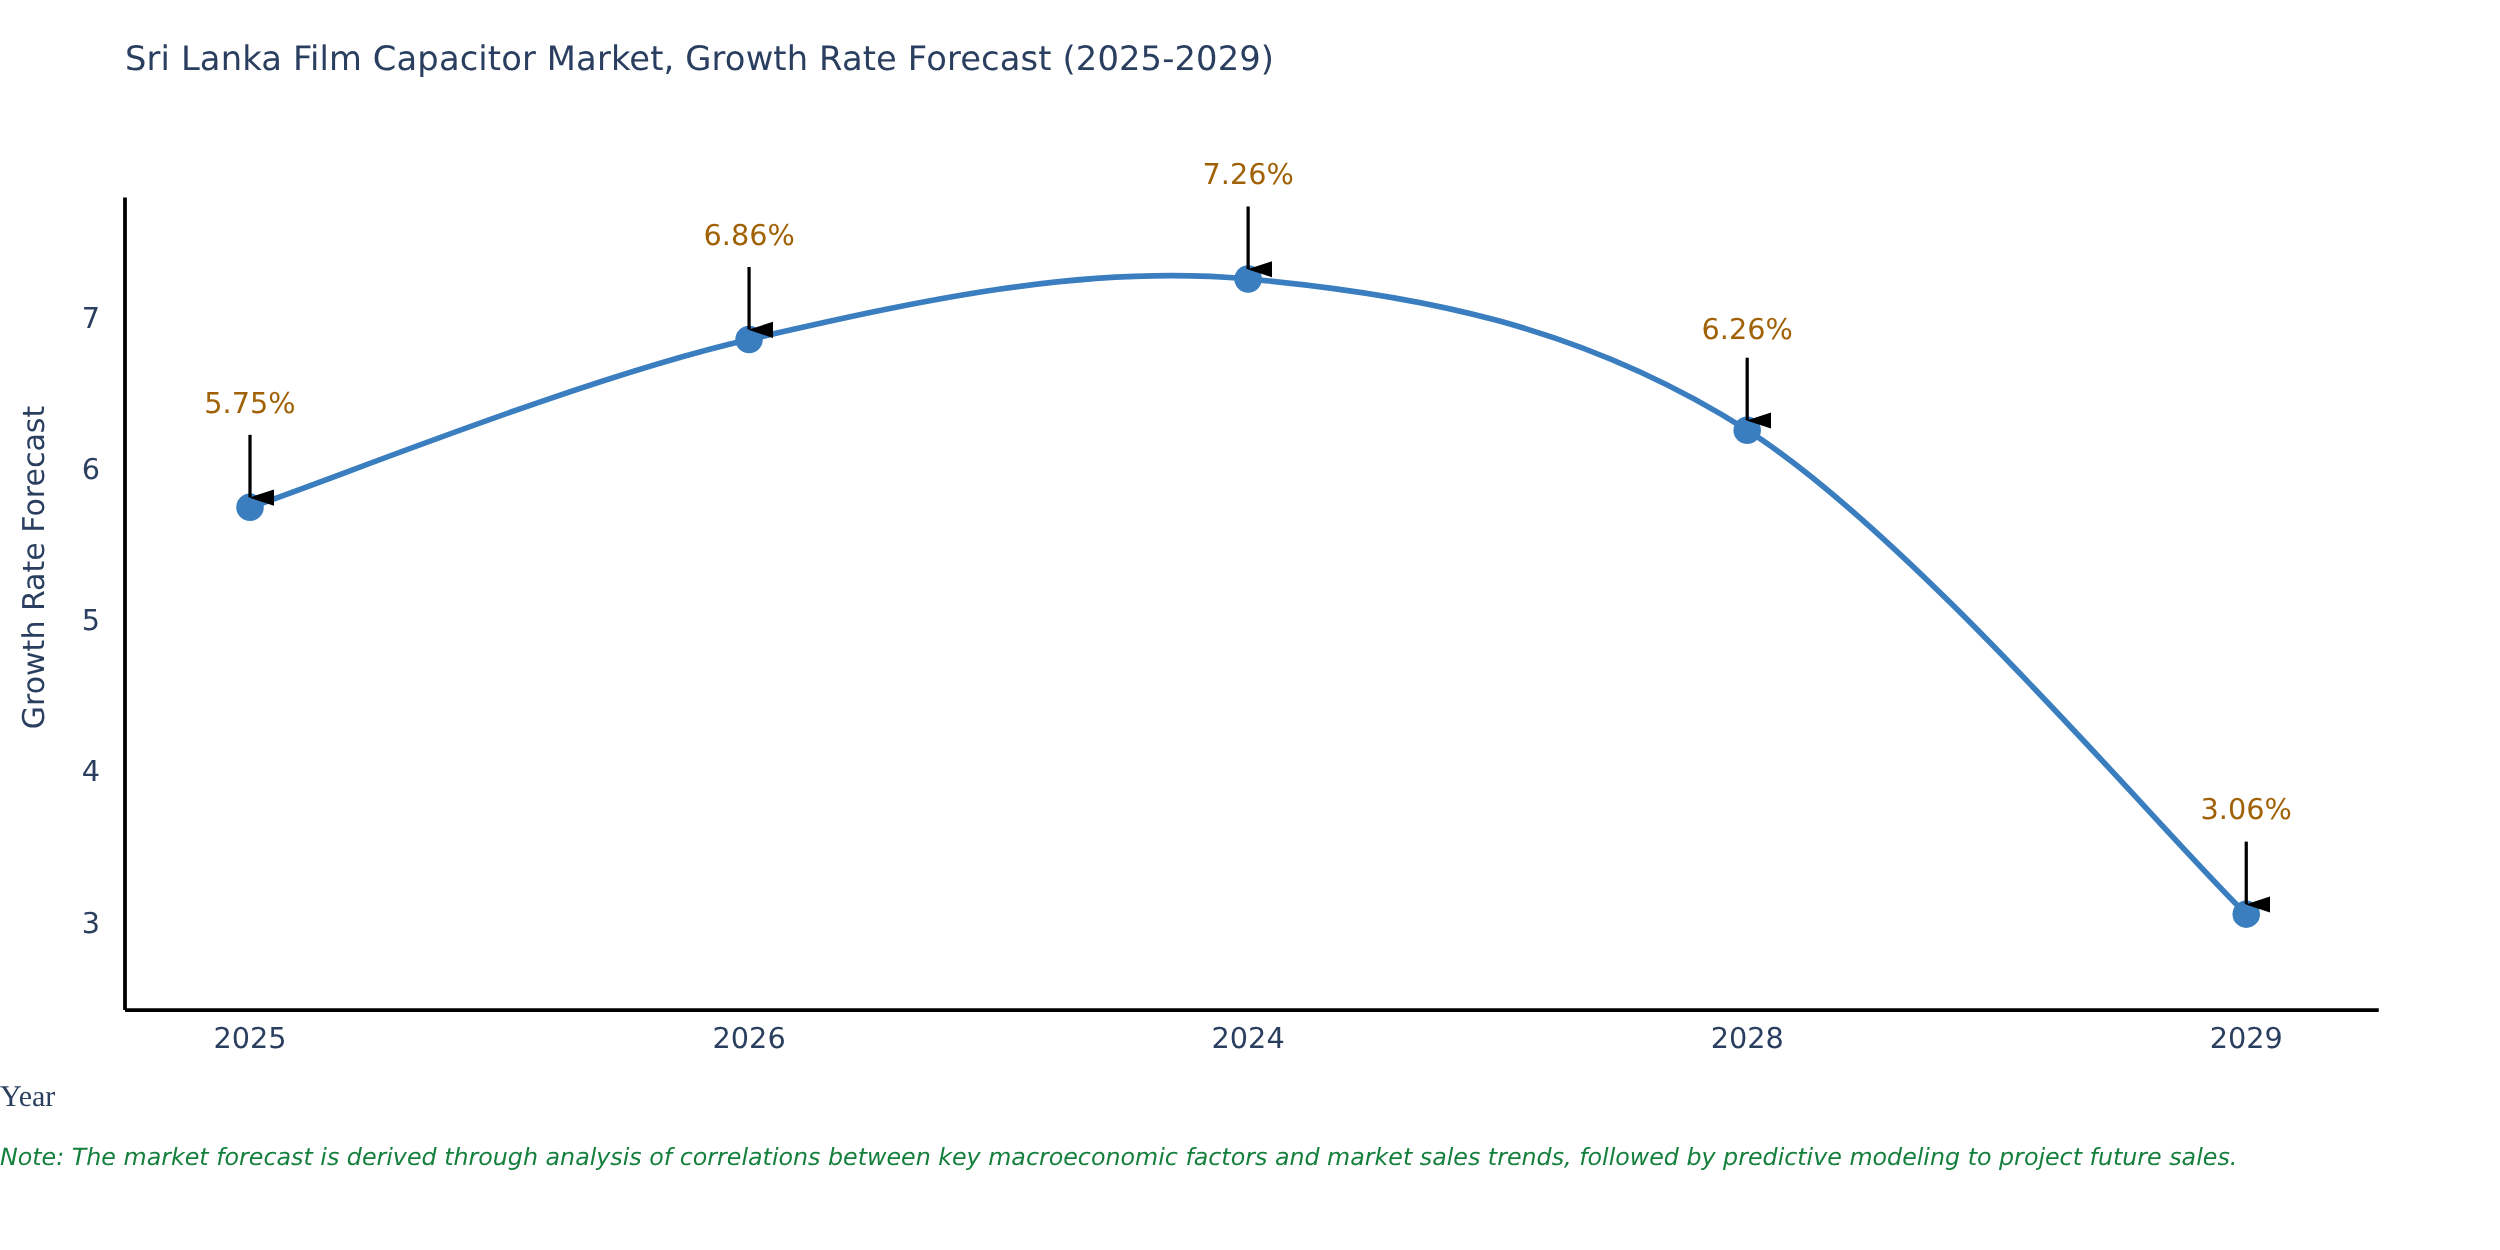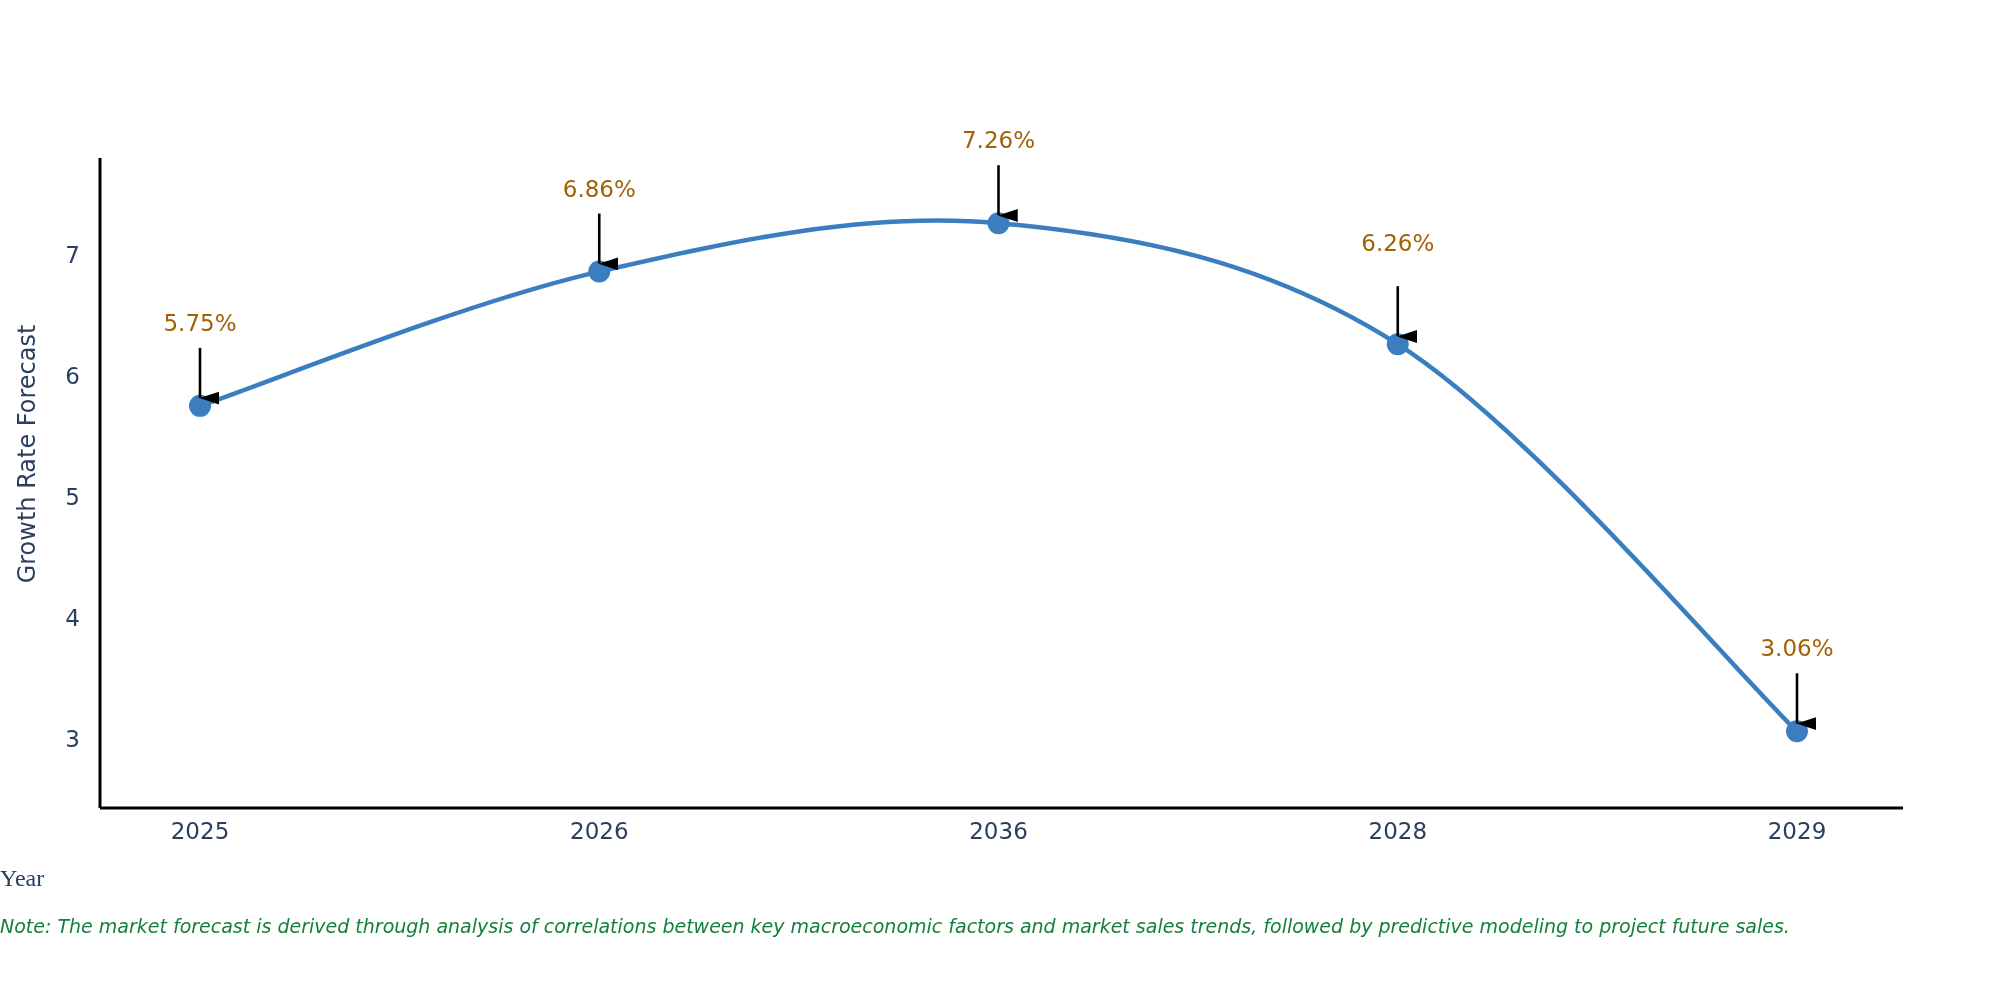--- a/index.html
+++ b/index.html
@@ -93,20 +93,21 @@
     color: #15803d;
     font-family: "DejaVu Sans", sans-serif;
     white-space: nowrap;
   }
 </style>
 </head>
 <body>
 
 <div id="figure">
 
+  <div id="chart-title">Sri Lanka Film Capacitor Market, Growth Rate Forecast (2025-2029)</div>
 
   <svg id="plot-svg" width="2000" height="1000">
 
     <line x1="100" y1="158" x2="100" y2="808" stroke="#000000" stroke-width="3"></line>
 
     <line x1="100" y1="808" x2="1903" y2="808" stroke="#000000" stroke-width="3"></line>
 
     <path id="forecast-line" fill="none" stroke="#3a7ebf" stroke-width="4.5" stroke-linecap="round" stroke-linejoin="round" d="M 200.00,405.86 C 266.54,383.48 466.17,302.02 599.25,271.57 C 732.33,241.13 865.42,211.08 998.50,223.18 C 1131.58,235.28 1264.67,259.48 1397.75,344.16 C 1530.83,428.85 1730.46,666.78 1797.00,731.30"></path>
 
     <g>
@@ -132,28 +133,28 @@
   </svg>
 
   <div class="axis-tick-label ytick" style="left: 30px; width: 50px; top: 738.6px;">3</div>
   <div class="axis-tick-label ytick" style="left: 30px; width: 50px; top: 617.6px;">4</div>
   <div class="axis-tick-label ytick" style="left: 30px; width: 50px; top: 496.6px;">5</div>
   <div class="axis-tick-label ytick" style="left: 30px; width: 50px; top: 375.6px;">6</div>
   <div class="axis-tick-label ytick" style="left: 30px; width: 50px; top: 254.6px;">7</div>
 
   <div class="axis-tick-label xtick" style="left:200px;  top:818px;">2025</div>
   <div class="axis-tick-label xtick" style="left: 599.3px; top: 818px;">2026</div>
-  <div class="axis-tick-label xtick" style="left: 998.5px; top: 818px;">2036</div>
+  <div class="axis-tick-label xtick" style="left: 998.5px; top: 818px;">2024</div>
   <div class="axis-tick-label xtick" style="left: 1397.8px; top: 818px;">2028</div>
   <div class="axis-tick-label xtick" style="left:1797px; top:818px;">2029</div>
 
   <div id="x-axis-title">Year</div>
   <div id="y-axis-title">Growth Rate Forecast</div>
 
   <div class="point-annotation" style="left: 200px; top: 309.9px;">5.75%</div>
   <div class="point-annotation" style="left: 599.3px; top: 175.6px;">6.86%</div>
   <div class="point-annotation" style="left: 998.5px; top: 127.2px;">7.26%</div>
-  <div class="point-annotation" style="left: 1397.8px; top: 230px;">6.26%</div>
+  <div class="point-annotation" style="left: 1397.8px; top: 251px;">6.26%</div>
   <div class="point-annotation" style="left: 1797px; top: 635.3px;">3.06%</div>
 
   <div id="footnote">Note: The market forecast is derived through analysis of correlations between key macroeconomic factors and market sales trends, followed by predictive modeling to project future sales.</div>
 
 </div>
 
 </body></html>

